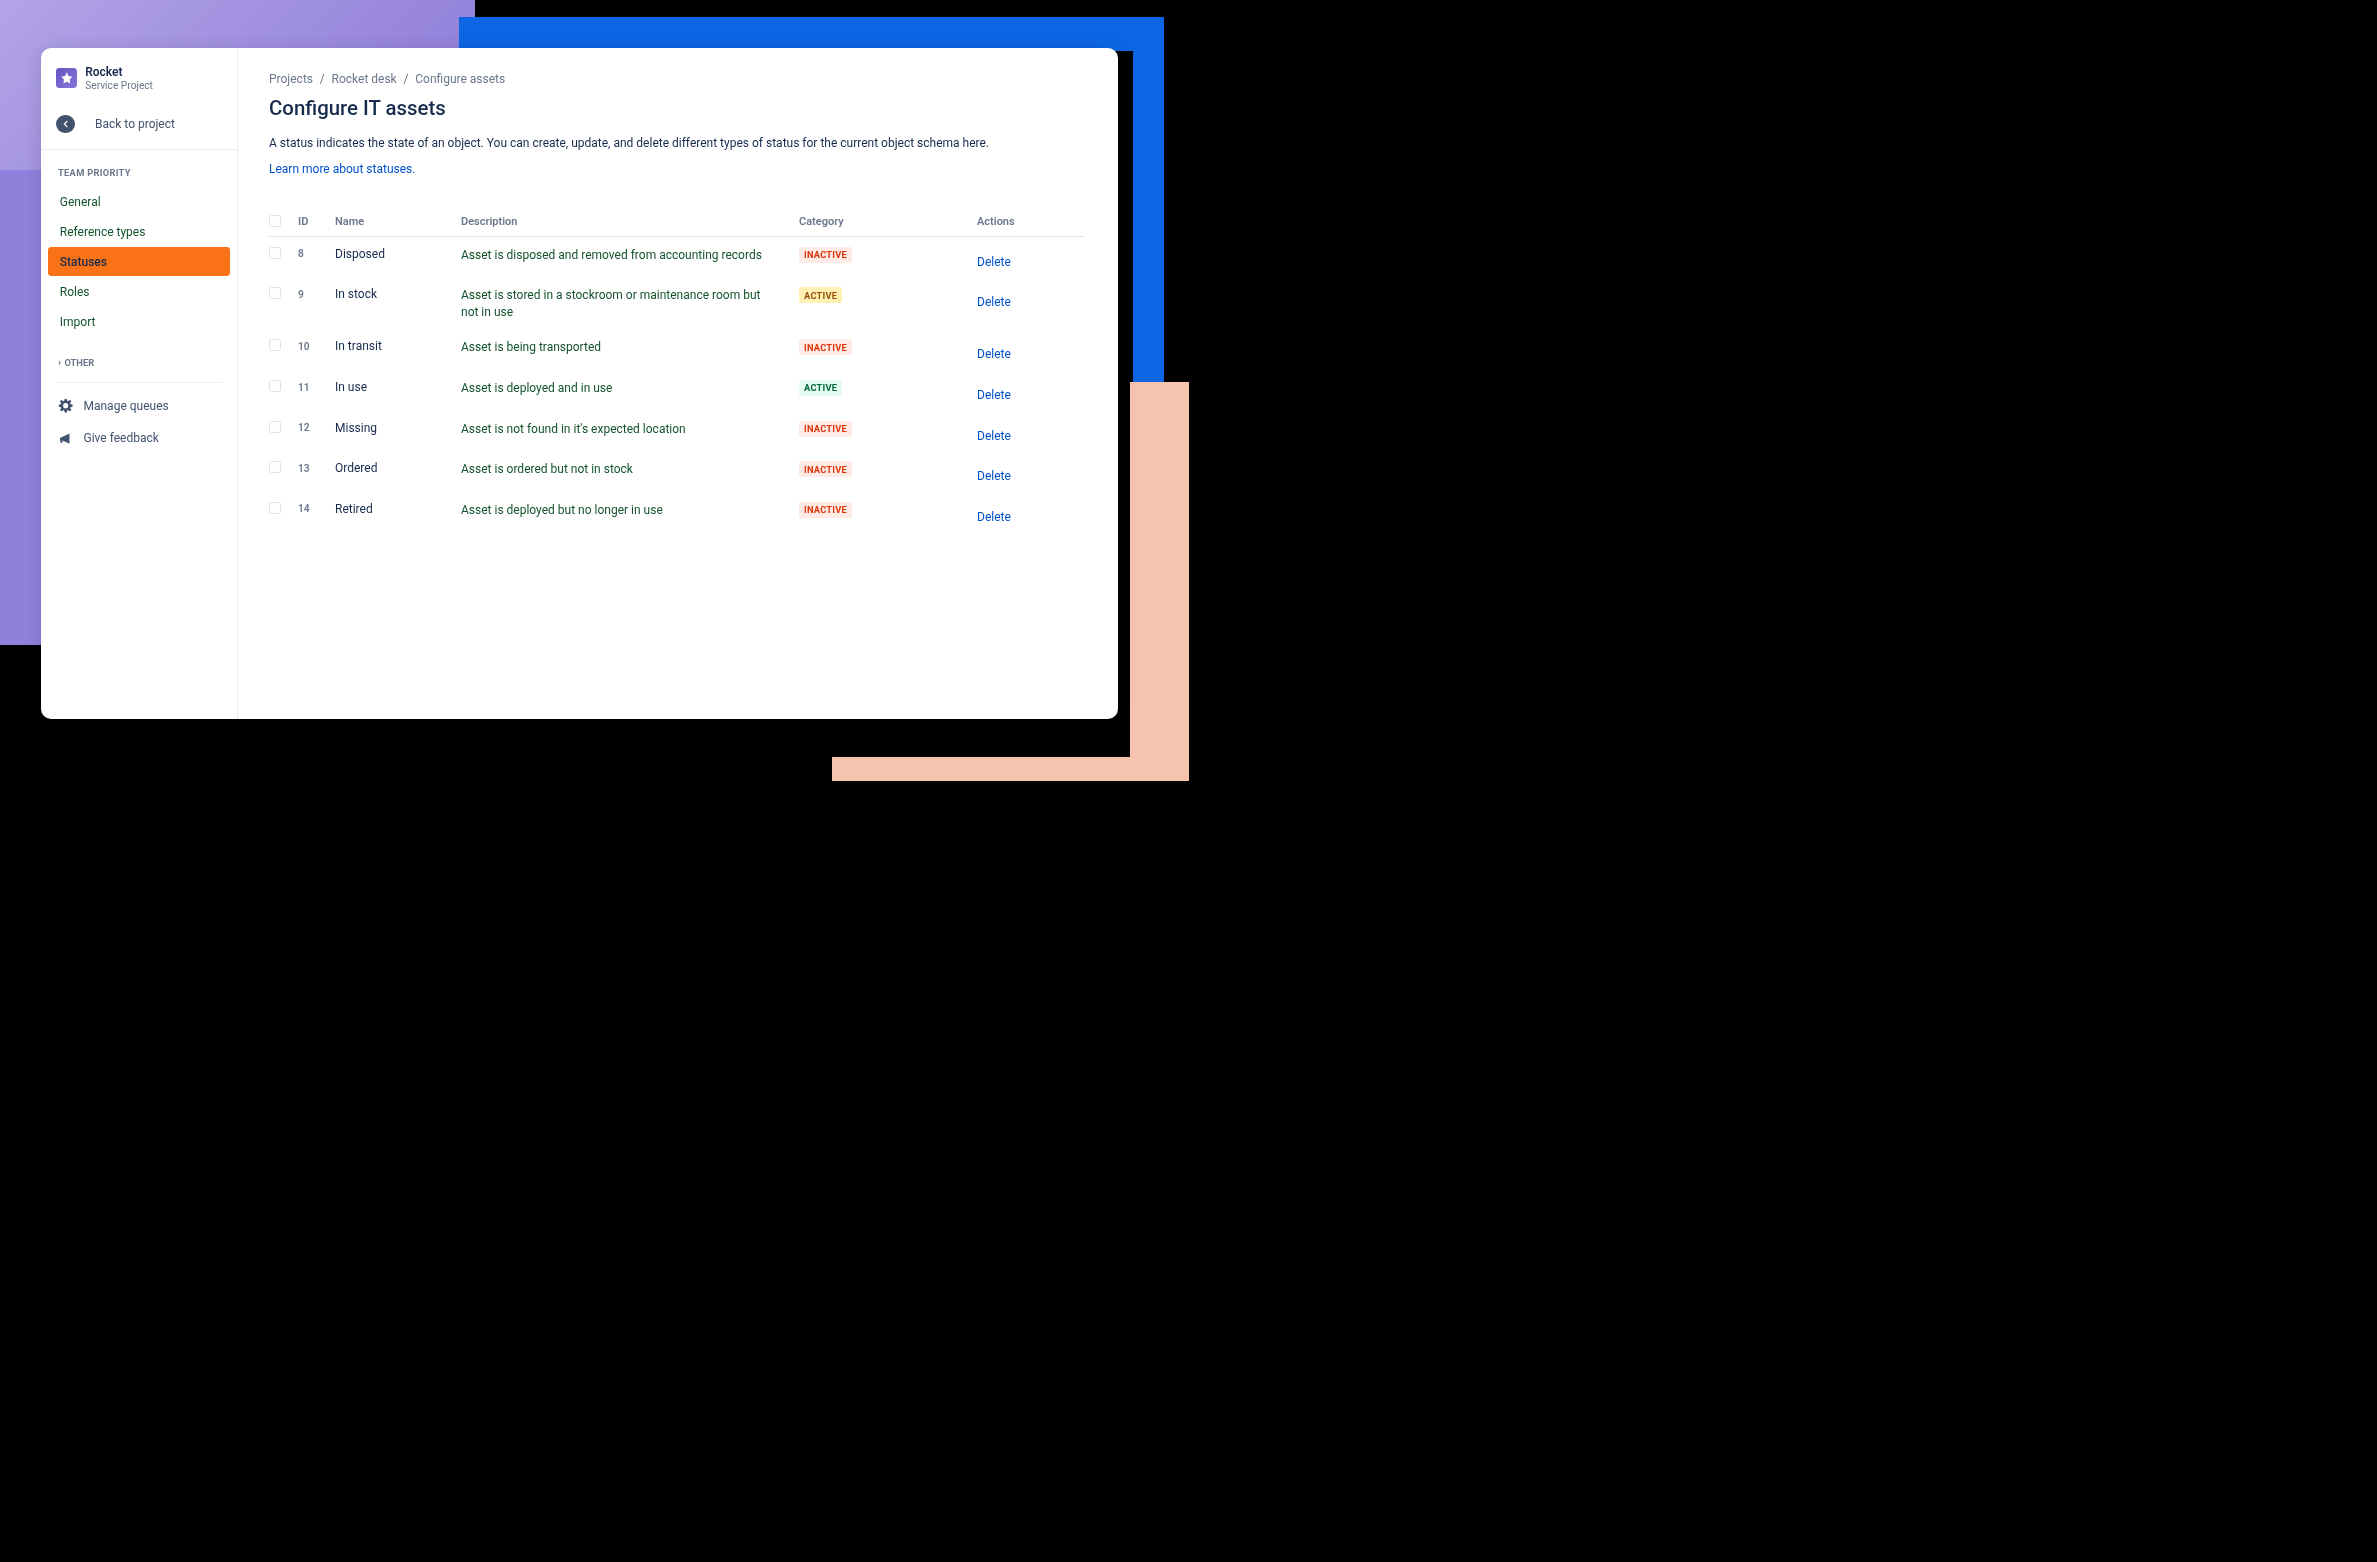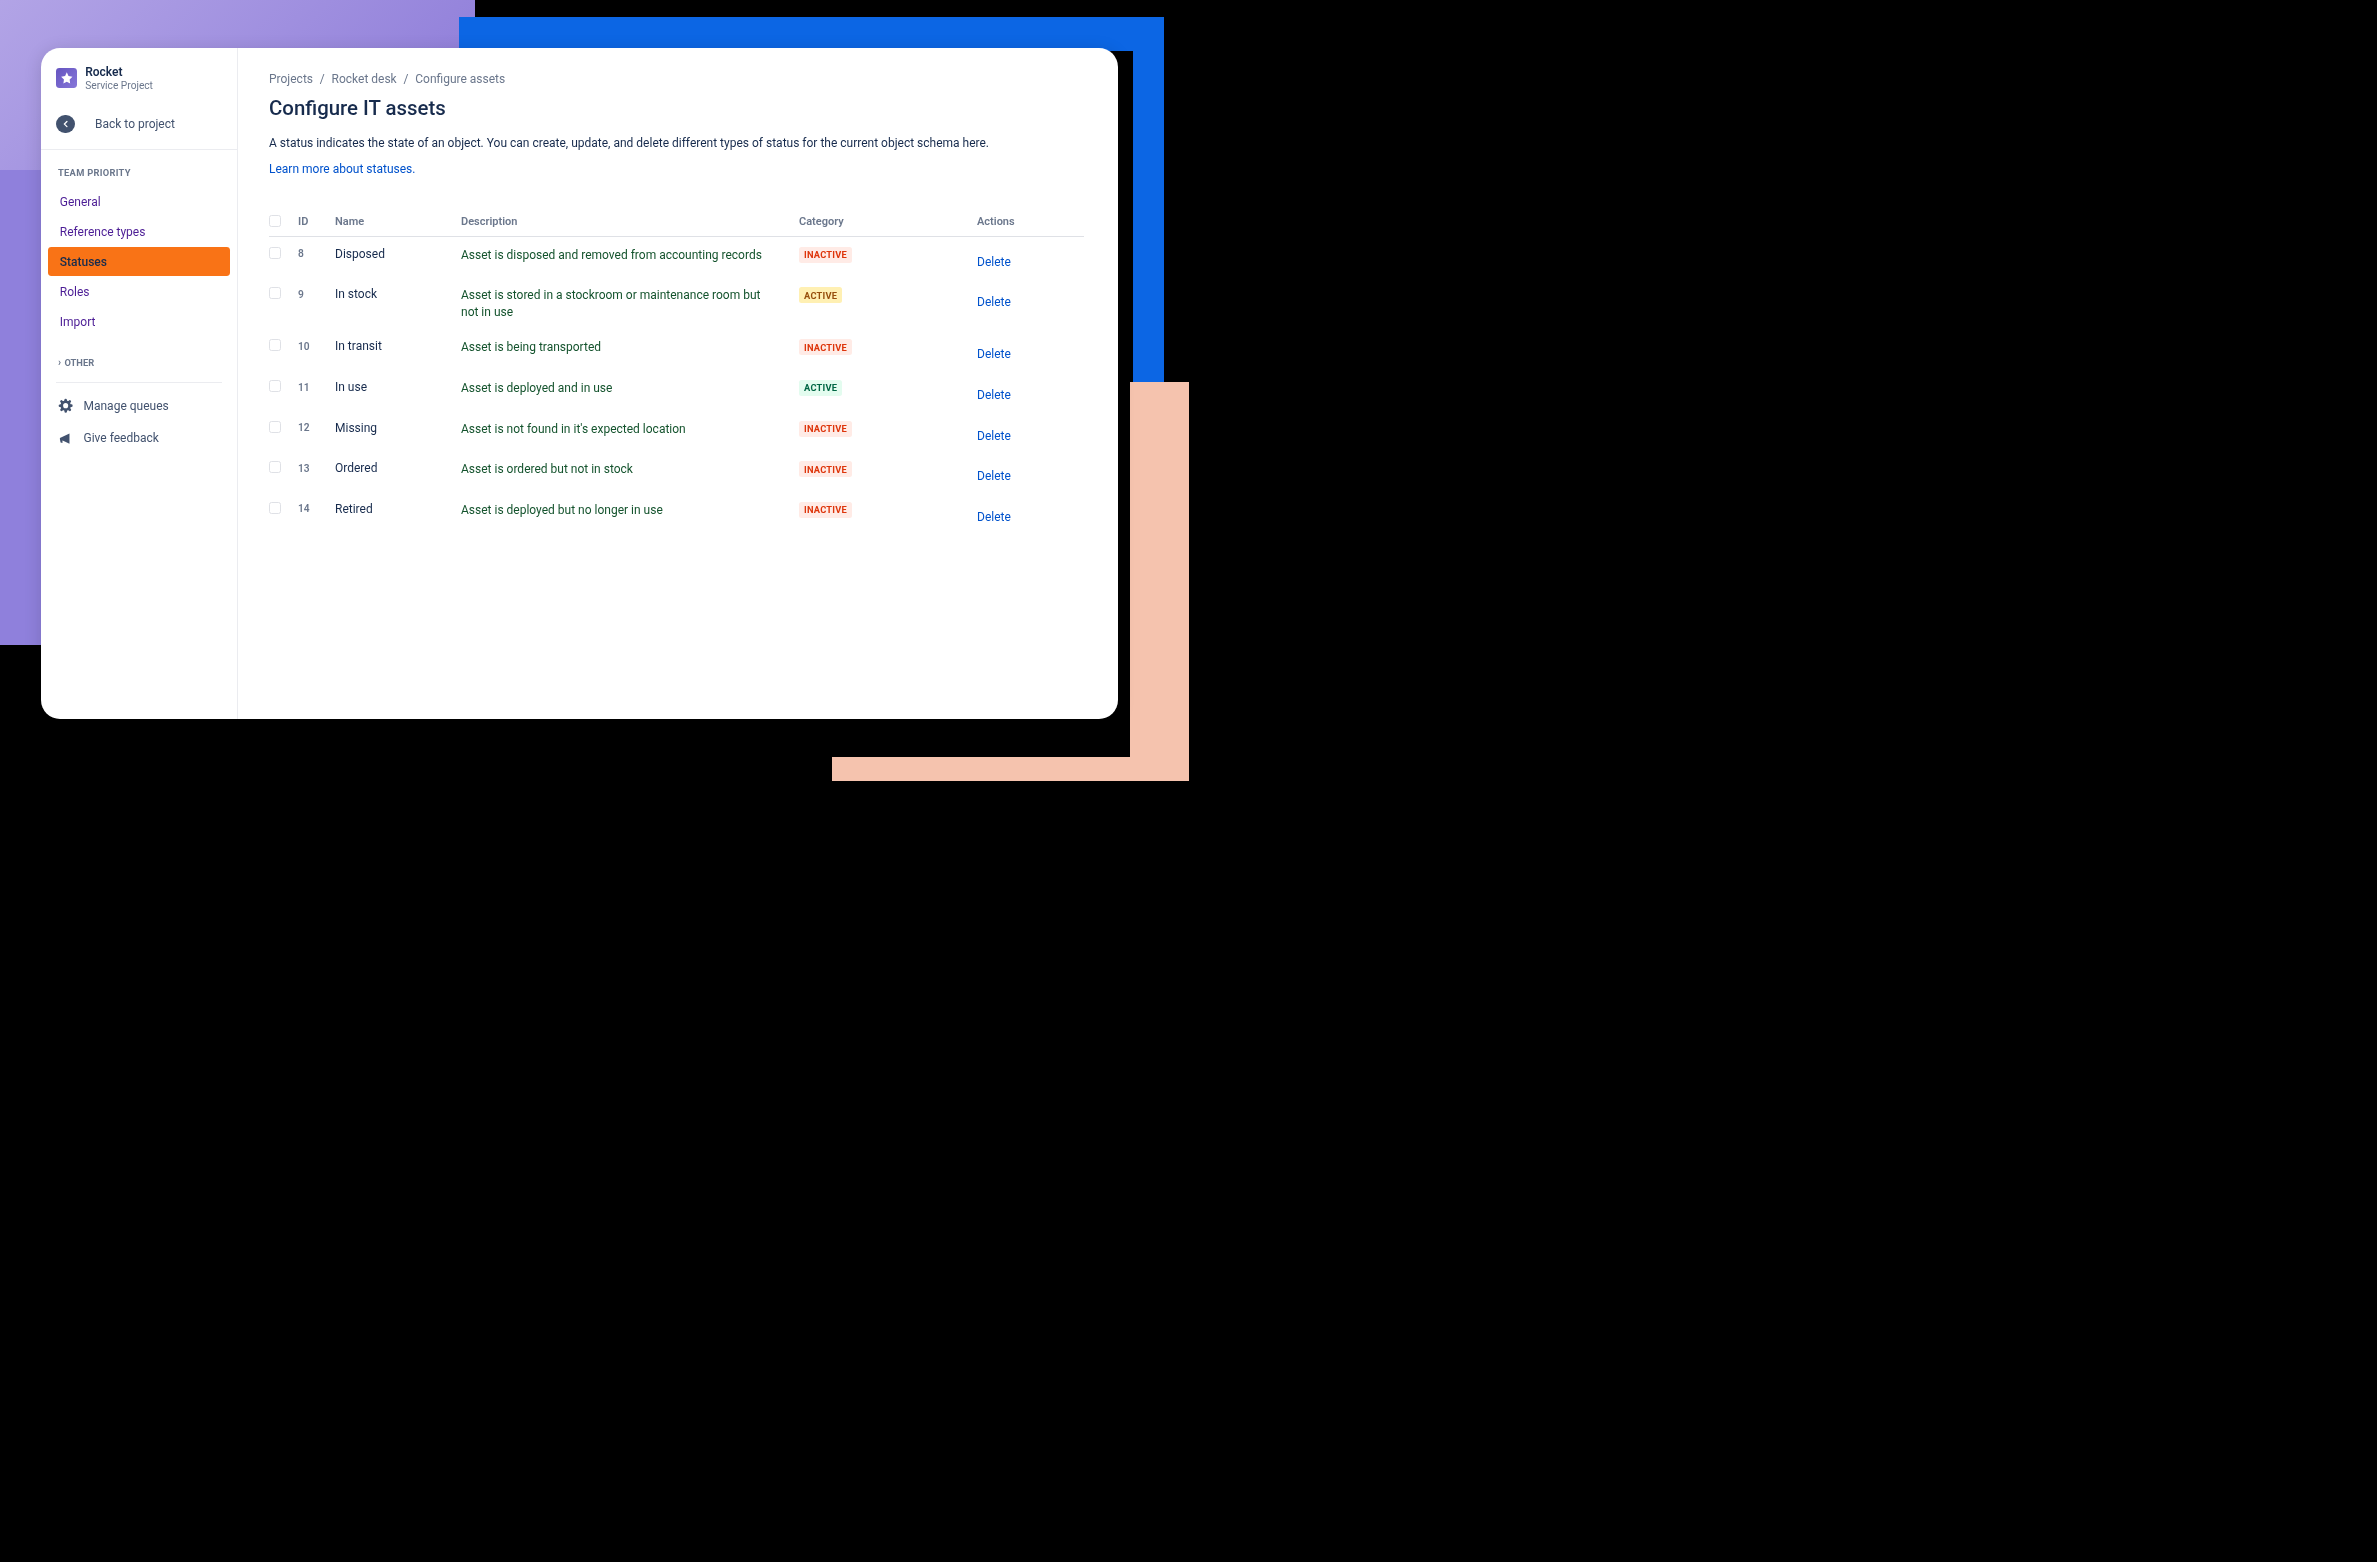--- a/index.html
+++ b/index.html
@@ -17,21 +17,21 @@
 .bg-blue { left: 459px; top: 17px; right: 0; width: 679px; height: 34px; background: #0c66e4; }
 .bg-blue-right { right: 25.5px; top: 17px; width: 31px; height: 560px; background: #0c66e4; }
 .bg-peach { right: 0; top: 382px; width: 59px; height: 399px; background: #f5c3ae; }
 .bg-peach-bottom { right: 0; bottom: 0; width: 357px; height: 24px; background: #f5c3ae; }
 
 .window {
   position: absolute;
   left: 41px; top: 48px;
   width: 1077px; height: 671px;
   background: #fff;
-  border-radius: 19px;
+  border-radius: 10px;
   display: flex;
   box-shadow: 0 3.4px 17px rgba(0,0,0,0.15);
   overflow: hidden;
 }
 .sidebar {
   width: 197px;
   border-right: 0.8px solid #ebecf0;
   padding: 17px 0 0 0;
   flex-shrink: 0;
 }
@@ -65,21 +65,21 @@
 .back-label { font-size: 12px; color: #42526e; }
 .section-label {
   font-size: 9.3px; font-weight: 700; color: #6b778c;
   letter-spacing: 0.3px;
   padding: 17px 17px 8.5px 17px;
 }
 .nav-item {
   padding: 7.6px 12px;
   margin: 0.8px 6.8px;
   font-size: 12px;
-  color: #4c1d95;
+  color: #14532d;
   border-radius: 3.4px;
   cursor: pointer;
 }
 .nav-item.active { background: #f97316; color: #172b4d; font-weight: 500; }
 .other-section {
   padding: 20.4px 17px 6.8px 17px;
   font-size: 9.3px; font-weight: 700; color: #6b778c;
   display: flex; align-items: center; gap: 3.4px;
 }
 .chevron { font-size: 10.2px; color: #6b778c; }

